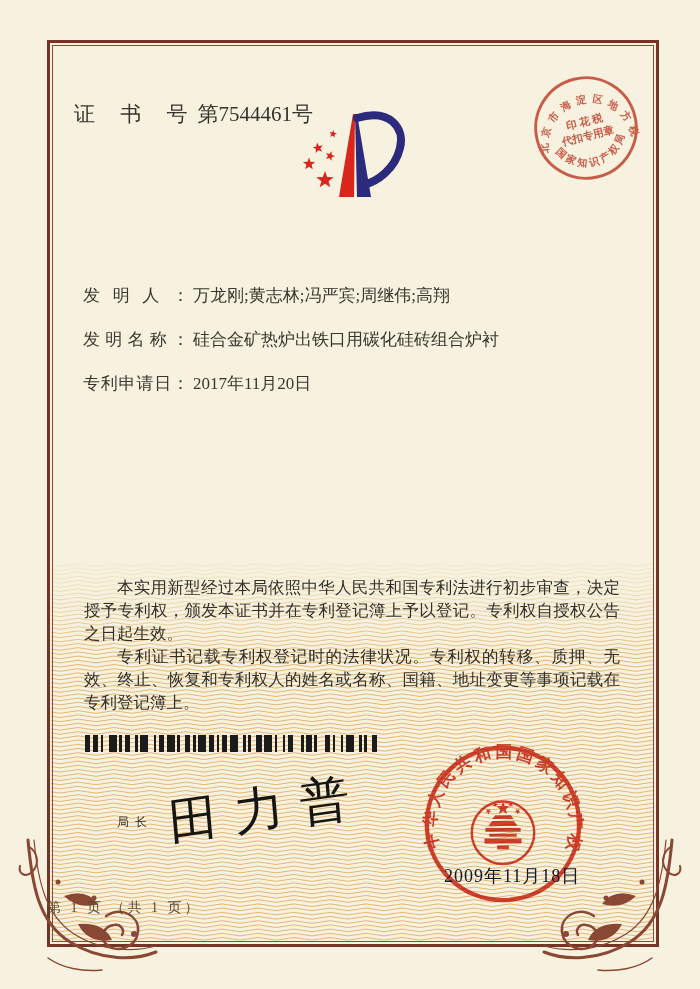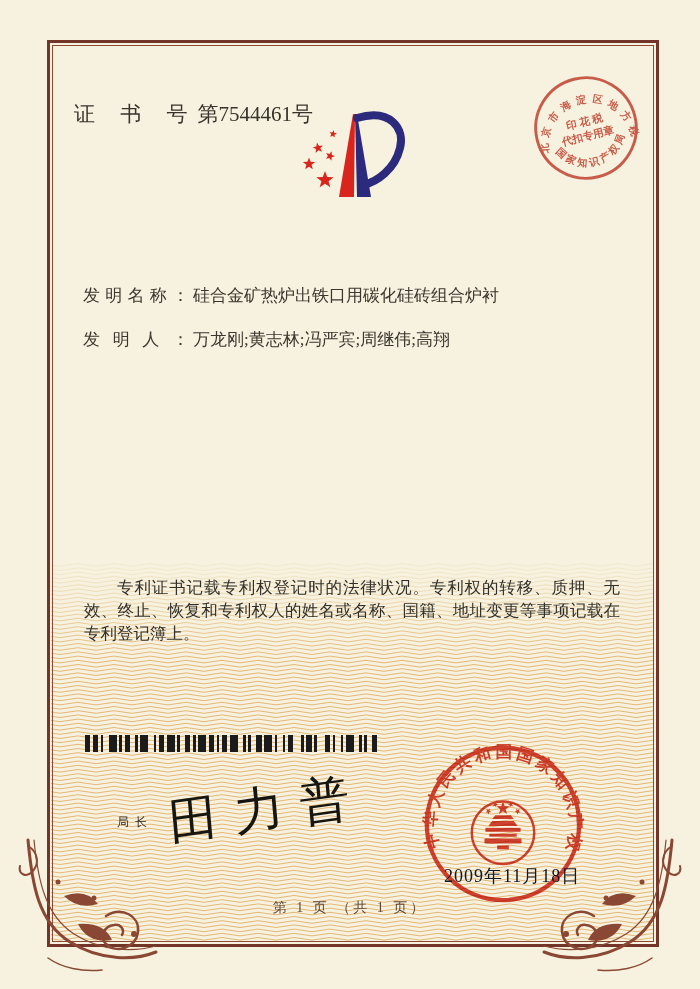--- a/index.html
+++ b/index.html
@@ -50,21 +50,21 @@
   .signature{position:absolute;left:168px;top:776px;font-size:50px;color:#17150f;
              letter-spacing:16px;transform:rotate(-5deg) skewY(-3deg);z-index:3;
              font-family:"DejaVu Sans",cursive,sans-serif;}
 
   
   .seal{position:absolute;left:420px;top:740px;z-index:3;opacity:.9;mix-blend-mode:multiply;}
   .seal-date{position:absolute;left:444px;top:864px;font-size:18px;color:#0f172a;
              letter-spacing:1px;z-index:4;}
 
   
-  .footer{position:absolute;left:47px;top:899px;width:606px;text-align:center;
+  .footer{position:absolute;left:47px;top:899px;width:606px;
           font-size:14px;color:#5d4737;letter-spacing:3px;z-index:3;}
 
   
   .flourish{position:absolute;z-index:2;pointer-events:none;}
   .flourish.left{left:18px;top:838px;}
   .flourish.right{left:542px;top:838px;transform:scaleX(-1);}
 </style>
 </head>
 <body>
 
@@ -231,30 +231,35 @@
     <text font-size="10.5" fill="#c84534" font-weight="bold">
       <textPath href="#taxArcBottom" startOffset="6" textLength="90" lengthAdjust="spacing">国家知识产权局</textPath>
     </text>
     <text x="60" y="57" text-anchor="middle" font-size="11" fill="#c84534" font-weight="bold">印 花 税</text>
     <text x="60" y="72" text-anchor="middle" font-size="11" fill="#c84534" font-weight="bold">代扣专用章</text>
   </svg>
 
 
   <div class="fields">
     <div class="frow">
+      <span class="flabel">发明人：</span>
+      <span class="fvalue">万龙刚;黄志林;冯严宾;周继伟;高翔</span>
+    </div>
+    <div class="frow">
       <span class="flabel">发明名称：</span>
       <span class="fvalue">硅合金矿热炉出铁口用碳化硅砖组合炉衬</span>
     </div>
     <div class="frow">
-      <span class="flabel">发明人：</span>
-      <span class="fvalue">万龙刚;黄志林;冯严宾;周继伟;高翔</span>
+      <span class="flabel">专利申请日：</span>
+      <span class="fvalue">2017年11月20日</span>
     </div>
   </div>
 
   <div class="body-text">
+    <p>本实用新型经过本局依照中华人民共和国专利法进行初步审查，决定授予专利权，颁发本证书并在专利登记簿上予以登记。专利权自授权公告之日起生效。</p>
     <p>专利证书记载专利权登记时的法律状况。专利权的转移、质押、无效、终止、恢复和专利权人的姓名或名称、国籍、地址变更等事项记载在专利登记簿上。</p>
   </div>
 
   <div class="barcode" id="barcode">
       <div class="bar" style="width: 5.29px; flex: 0 0 auto;"></div>
       <div class="gap" style="width: 2.64px; flex: 0 0 auto;"></div>
       <div class="bar" style="width: 5.29px; flex: 0 0 auto;"></div>
       <div class="gap" style="width: 2.64px; flex: 0 0 auto;"></div>
       <div class="bar" style="width: 2.64px; flex: 0 0 auto;"></div>
       <div class="gap" style="width: 5.29px; flex: 0 0 auto;"></div>

